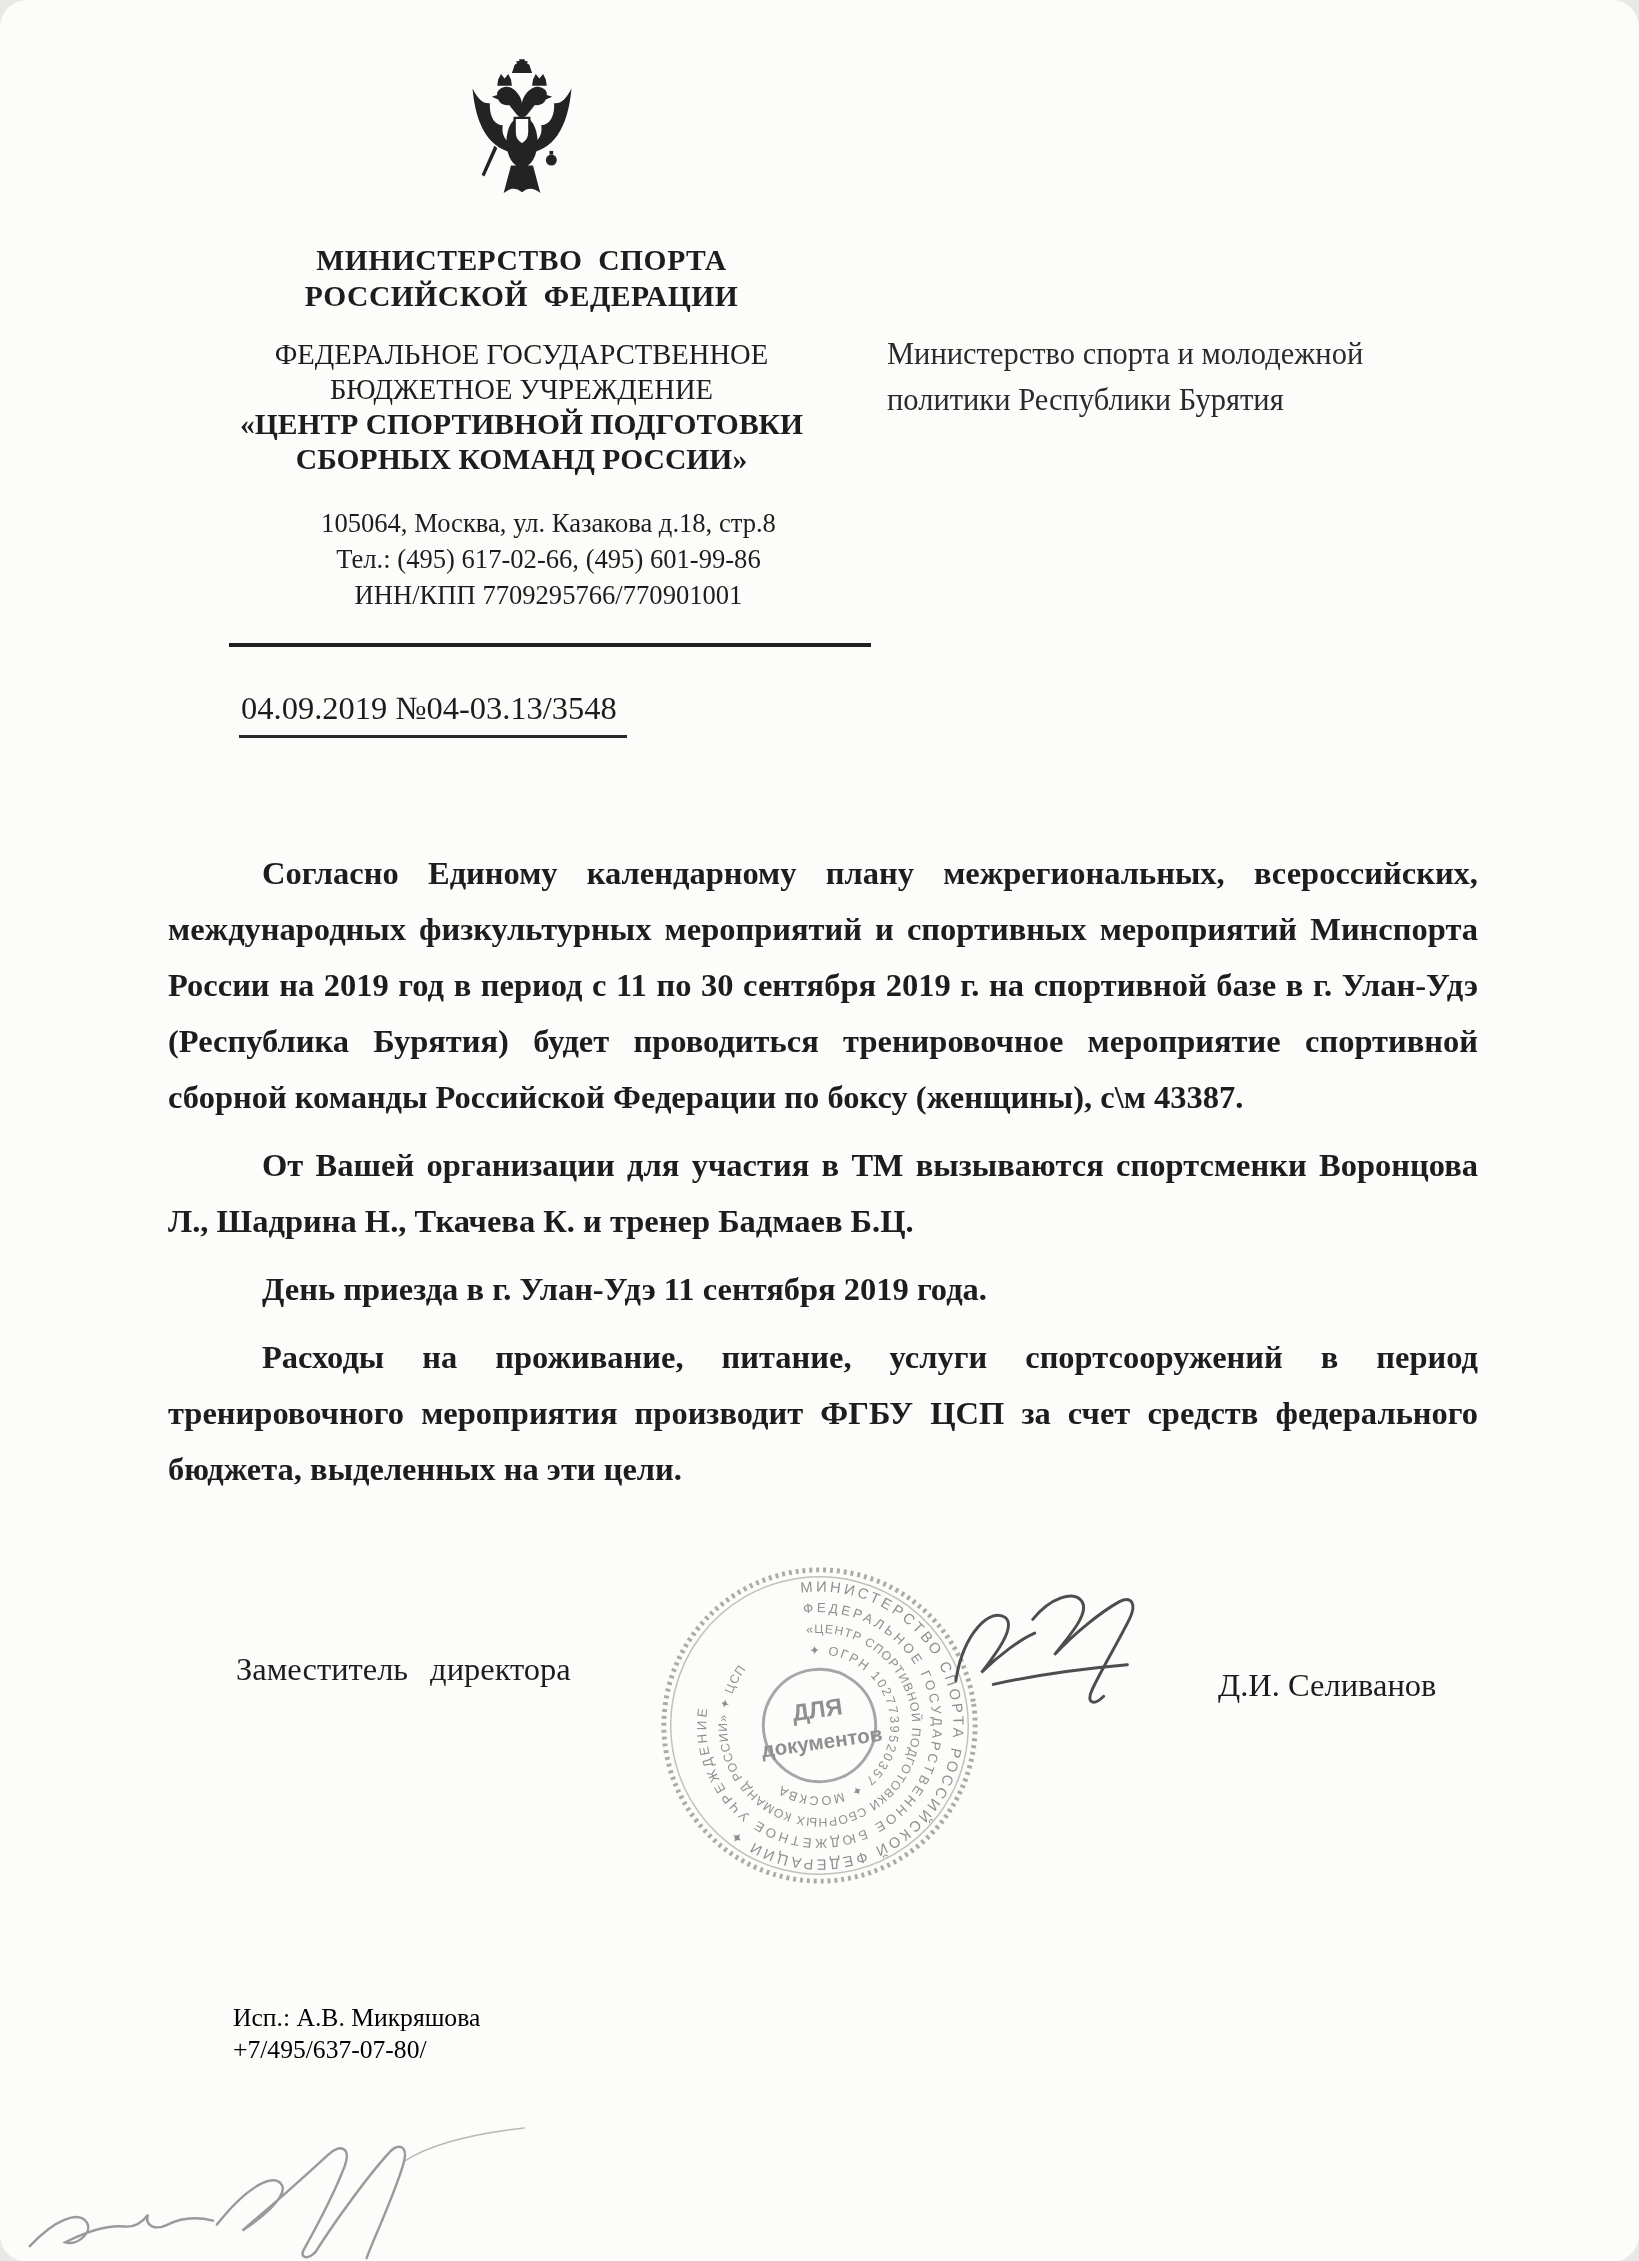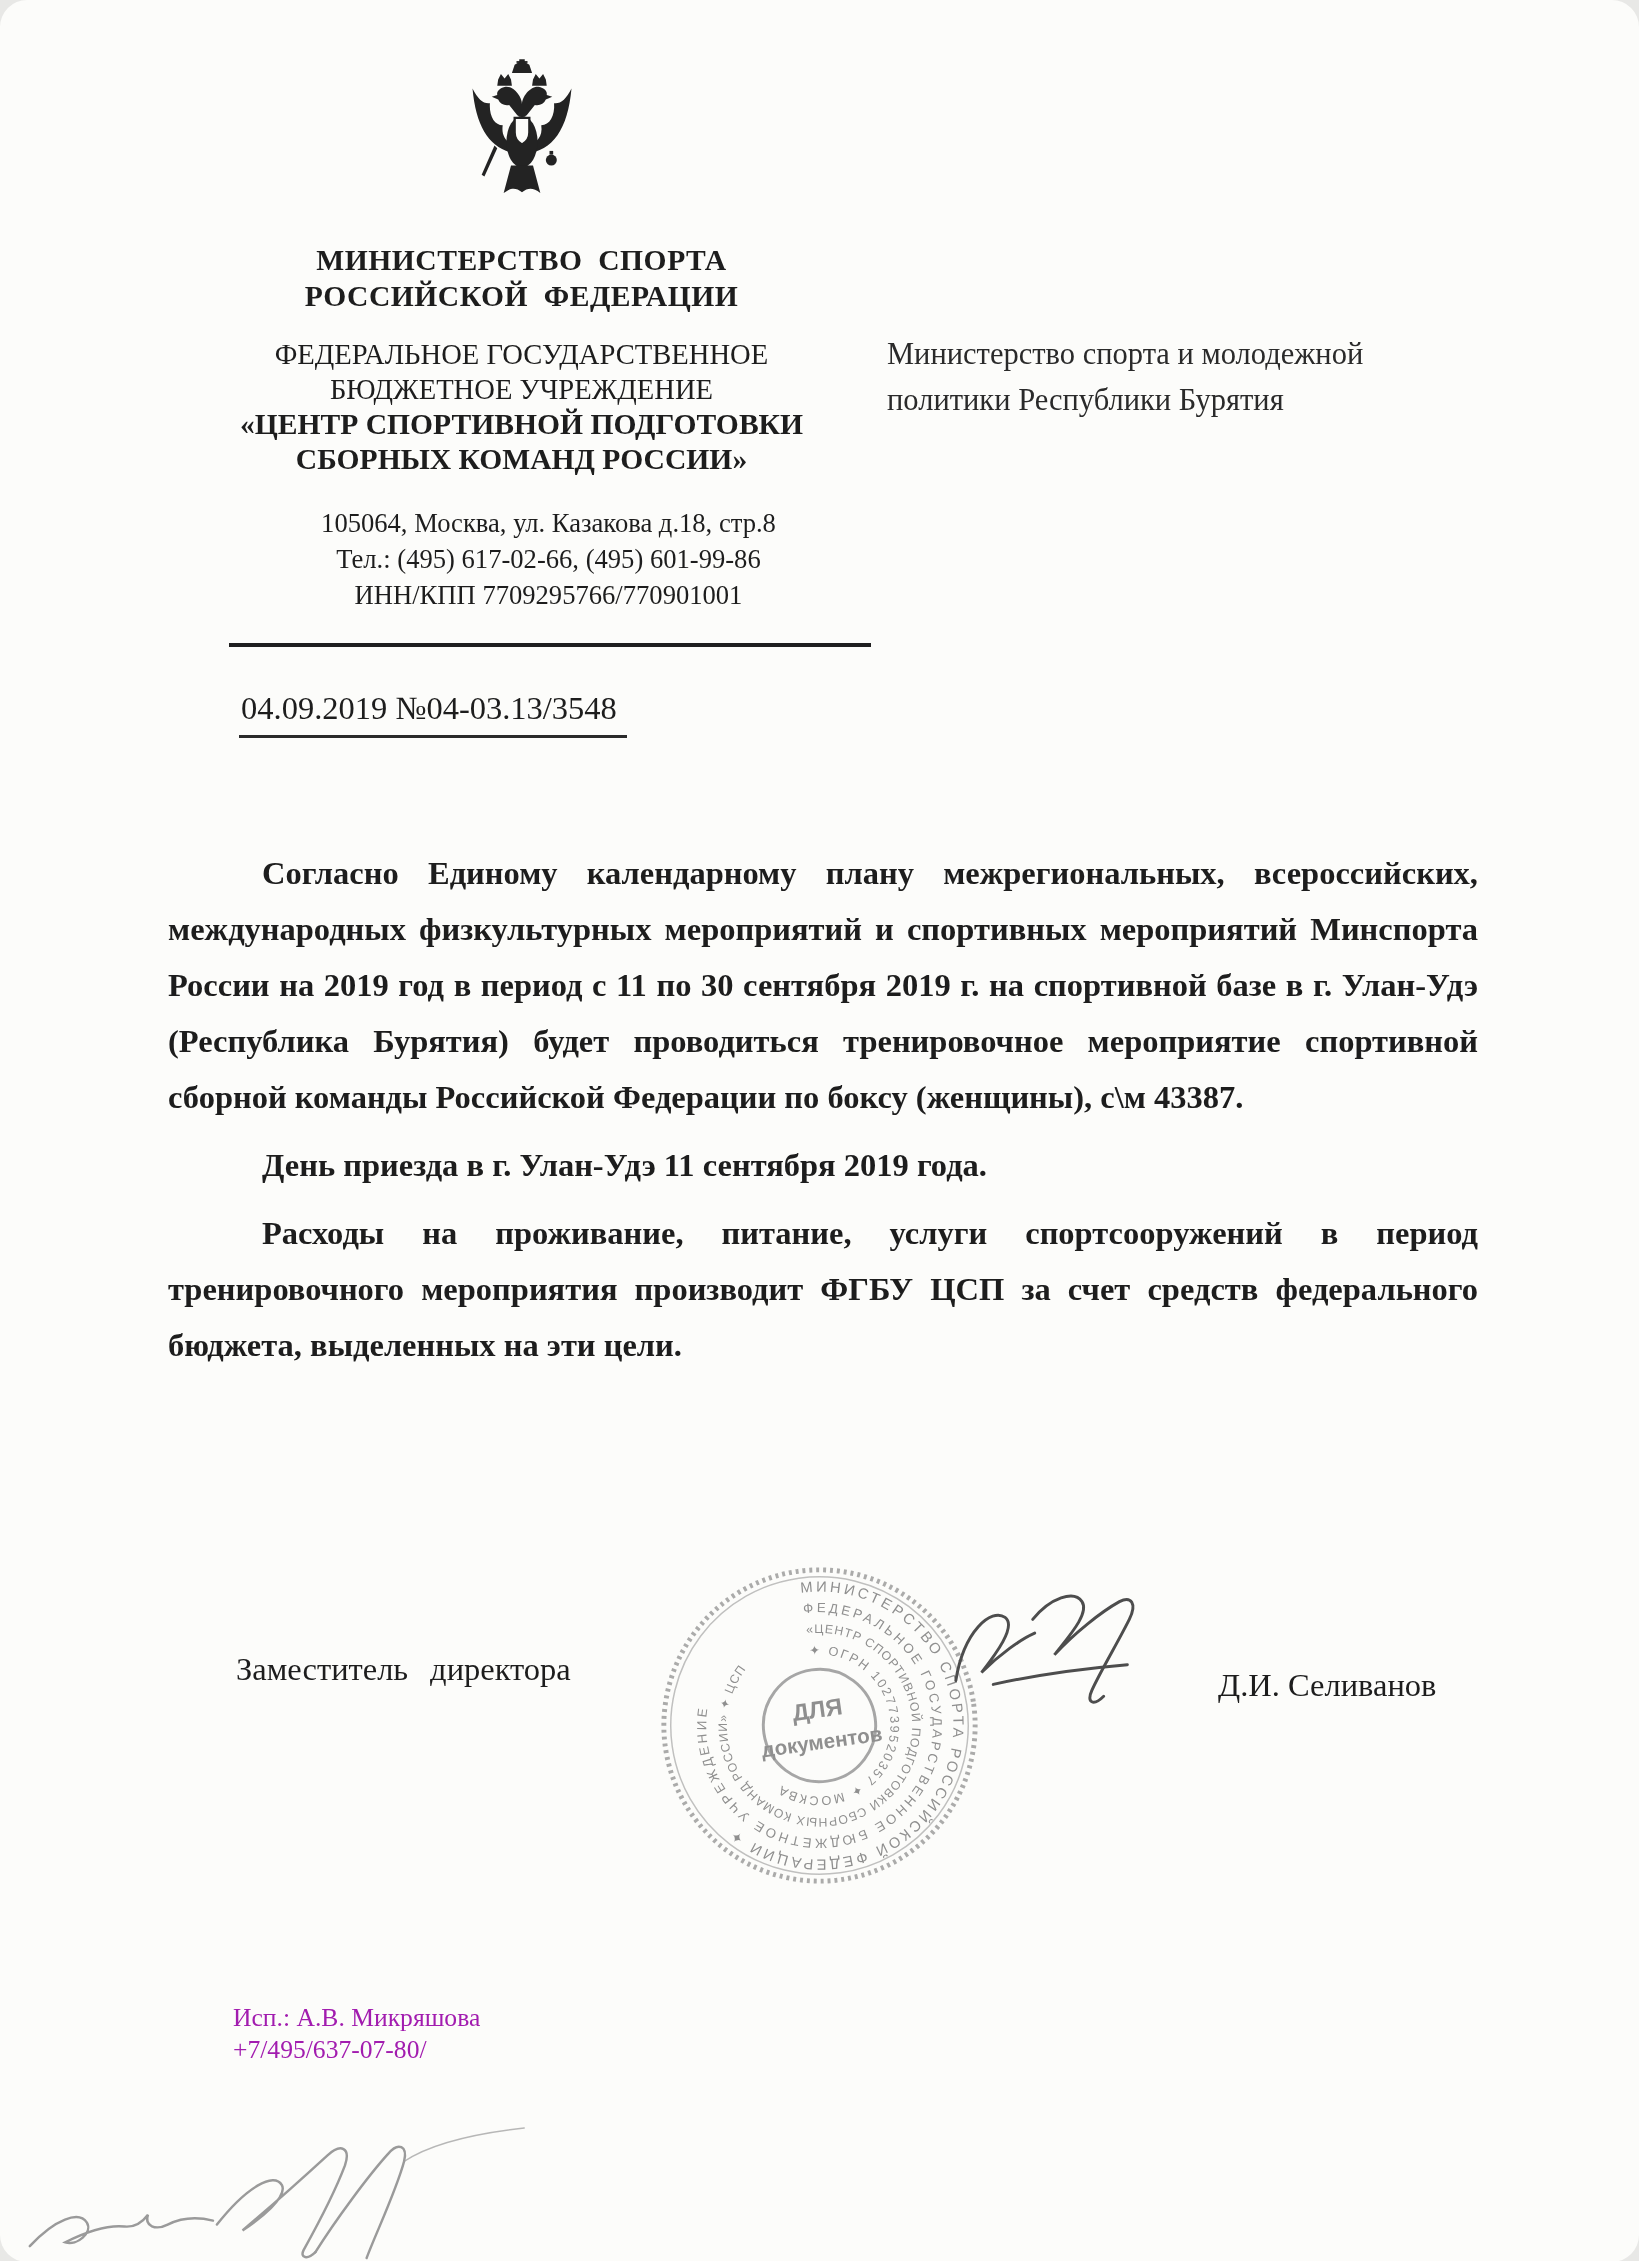--- a/index.html
+++ b/index.html
@@ -51,21 +51,21 @@
     transform:rotate(-8deg);
     opacity:.88;
   }
   .stamp text{font-family:"Liberation Sans", sans-serif;fill:#818181;}
   .stamp .ring-t{letter-spacing:3px;}
   
   .pen-sign{position:absolute;left:934px;top:1574px;width:227px;height:207px;}
   
   .footer{
     position:absolute;left:233px;top:2002px;
-    font-size:25.6px;line-height:31.5px;color:#a21caf;
+    font-size:25.6px;line-height:31.5px;color:#000000;
   }
   
   .scrawl{position:absolute;left:15.8px;top:2126px;width:522px;height:136px;}
 </style>
 </head>
 <body>
 
 <div class="page">
 
   <div class="letterhead">
@@ -108,20 +108,21 @@
 
   <div class="recipient">
     <div>Министерство спорта и молодежной</div>
     <div>политики Республики Бурятия</div>
   </div>
 
   <div class="refline">04.09.2019 №04-03.13/3548</div>
 
   <div class="body-text">
     <p class="para">Согласно Единому календарному плану межрегиональных, всероссийских, международных физкультурных мероприятий и спортивных мероприятий Минспорта России на 2019 год в период с 11 по 30 сентября 2019 г.  на спортивной базе в г. Улан-Удэ (Республика Бурятия) будет проводиться тренировочное мероприятие спортивной сборной команды Российской Федерации по боксу (женщины), с\м 43387.</p>
+    <p class="para">От Вашей организации для участия в ТМ вызываются спортсменки Воронцова Л., Шадрина Н., Ткачева К. и тренер Бадмаев Б.Ц.</p>
     <p class="para">День приезда в г. Улан-Удэ 11 сентября 2019 года.</p>
     <p class="para">Расходы на проживание, питание, услуги спортсооружений в период тренировочного мероприятия производит ФГБУ ЦСП за счет средств федерального бюджета, выделенных на эти цели.</p>
   </div>
 
   <div class="sign-title">Заместитель директора</div>
   <div class="sign-name">Д.И. Селиванов</div>
 
   <div class="stamp">
     <svg width="331" height="331" viewBox="0 0 336 336">
       <defs>

